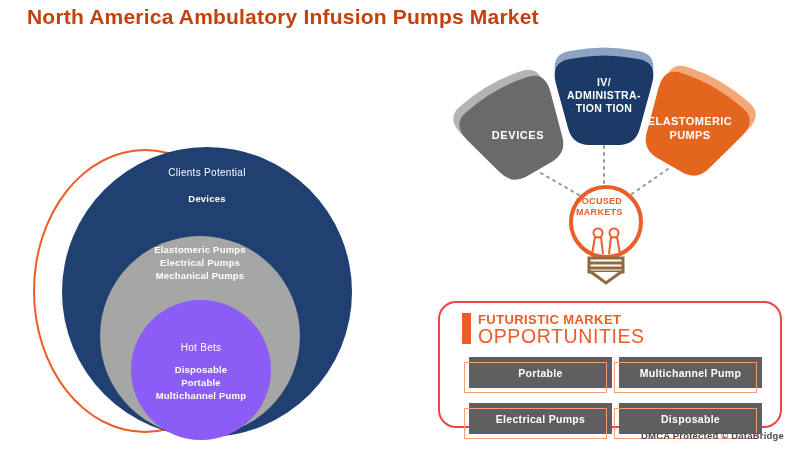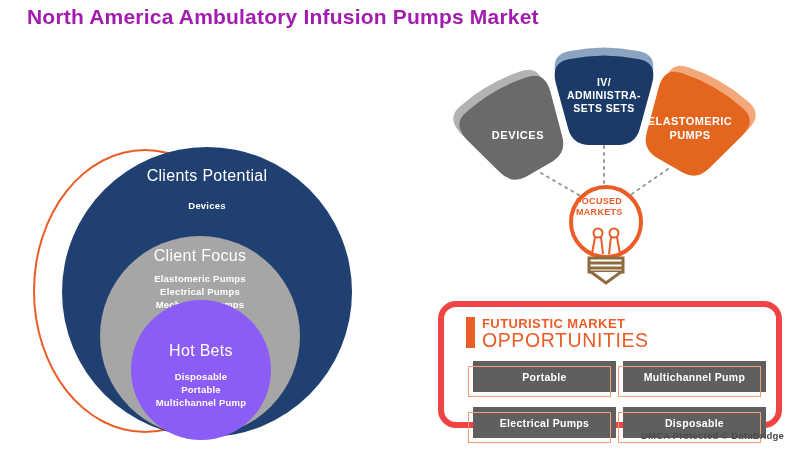--- a/index.html
+++ b/index.html
@@ -3,53 +3,53 @@
 <meta charset="utf-8">
 <style>
   html,body{margin:0;padding:0;background:#e9e9e9;}
   .canvas{
     position:relative;width:800px;height:450px;background:#ffffff;
     font-family:"Liberation Sans",sans-serif;overflow:hidden;margin:0 auto;
   }
   
   .title{
     position:absolute;left:27px;top:5px;font-size:21px;font-weight:bold;
-    color:#a21caf;letter-spacing:.2px;
+    color:#c2410c;letter-spacing:.2px;
   }
   .subtitle{position:absolute;left:22px;top:34px;display:flex;}
   .subtitle .bullet{width:12px;height:25px;background:#ec5c26;flex:0 0 auto;}
   .subtitle .lines{margin-left:7px;font-size:12.5px;line-height:13.5px;color:#262626;padding-top:1px;}
   
   .ellipse-outline{
     position:absolute;left:33px;top:149px;width:224px;height:284px;
     border:2px solid #ec5c26;border-radius:50%;z-index:1;box-sizing:border-box;
   }
   .circle{position:absolute;border-radius:50%;text-align:center;color:#fff;box-sizing:border-box;}
   .circle-outer{left:62px;top:147px;width:290px;height:290px;background:#1f4070;z-index:2;}
   .circle-middle{left:100px;top:236px;width:200px;height:200px;background:#a6a6a6;z-index:3;}
   .circle-inner{left:131px;top:300px;width:140px;height:140px;background:#8b5cf6;z-index:4;}
-  .c-title{font-size:16px;font-weight:500;letter-spacing:.3px;}
+  .c-title{font-size:10px;font-weight:500;letter-spacing:.3px;}
   .circle-outer .c-title{margin-top:20px;}
   .circle-middle .c-title{margin-top:11px;}
   .circle-inner .c-title{margin-top:42px;}
   .c-items{font-size:9.5px;font-weight:bold;line-height:13px;letter-spacing:.2px;}
   .circle-outer .c-items{margin-top:14px;}
   .circle-middle .c-items{margin-top:7px;}
   .circle-inner .c-items{margin-top:10px;}
   
   .fm-svg{position:absolute;left:435px;top:42px;z-index:2;}
   .fm-label{position:absolute;z-index:3;text-align:center;color:#fff;font-weight:bold;}
   .lbl-devices{left:468px;top:129px;width:100px;font-size:11px;letter-spacing:.6px;}
   .lbl-iv{left:554px;top:76px;width:100px;font-size:10.5px;line-height:13px;letter-spacing:.4px;}
   .lbl-elasto{left:640px;top:114px;width:100px;font-size:11px;line-height:14px;letter-spacing:.4px;}
   .lbl-bulb{left:576px;top:196px;width:39px;font-size:9px;line-height:11px;color:#ec5c26;letter-spacing:.3px;}
   
   .opps-box{
     position:absolute;left:438px;top:301px;width:344px;height:127px;
-    border:6px solid #ef4444;border-radius:18px;box-sizing:border-box;background:#fff;z-index:2;
+    border:2px solid #ef4444;border-radius:18px;box-sizing:border-box;background:#fff;z-index:2;
   }
   .opps-head{display:flex;margin:10px 0 0 22px;}
   .opps-bar{width:9px;height:31px;background:#ec5c26;flex:0 0 auto;}
   .opps-head-text{margin-left:7px;color:#ec5c26;}
   .opps-h1{font-size:13px;font-weight:bold;letter-spacing:.4px;line-height:14px;}
   .opps-h2{font-size:19.5px;font-weight:400;letter-spacing:.6px;line-height:18px;}
   .opps-grid{
     display:grid;grid-template-columns:143px 143px;gap:15px 7px;margin:12px 0 0 29px;
   }
   .opp-btn{
@@ -77,21 +77,20 @@
   <div class="ellipse-outline"></div>
 
   <div class="circle circle-outer">
     <div class="c-title">Clients Potential</div>
     <div class="c-items">
       <div>Devices</div>
     </div>
   </div>
 
   <div class="circle circle-middle">
-    <div class="c-title">Client Focus</div>
     <div class="c-items">
       <div>Elastomeric Pumps</div>
       <div>Electrical Pumps</div>
       <div>Mechanical Pumps</div>
     </div>
   </div>
 
   <div class="circle circle-inner">
     <div class="c-title">Hot Bets</div>
     <div class="c-items">
@@ -138,21 +137,21 @@
       <path d="M 156 230 L 171 241 L 186 230"></path>
     </g>
   </svg>
 
   <div class="fm-label lbl-devices">
     <div>DEVICES</div>
   </div>
   <div class="fm-label lbl-iv">
     <div>IV/</div>
     <div>ADMINISTRA-</div>
-    <div>SETS SETS</div>
+    <div>TION TION</div>
   </div>
   <div class="fm-label lbl-elasto">
     <div>ELASTOMERIC</div>
     <div>PUMPS</div>
   </div>
   <div class="fm-label lbl-bulb">
     <div>FOCUSED</div>
     <div>MARKETS</div>
   </div>
 

